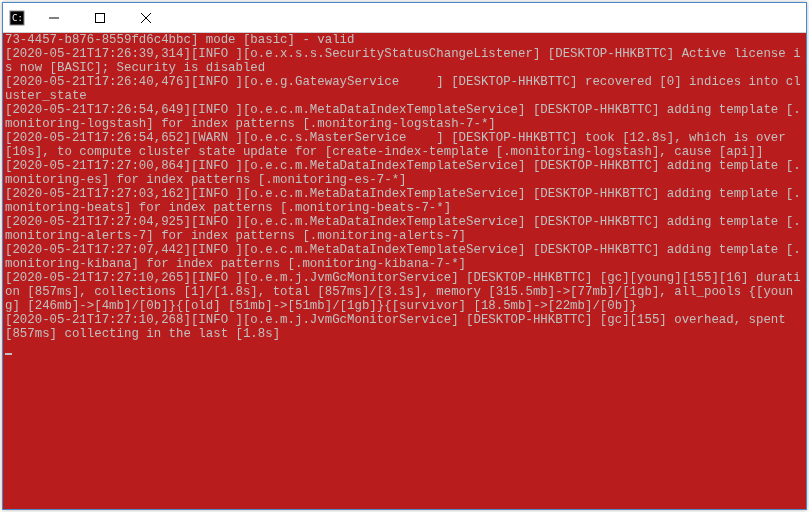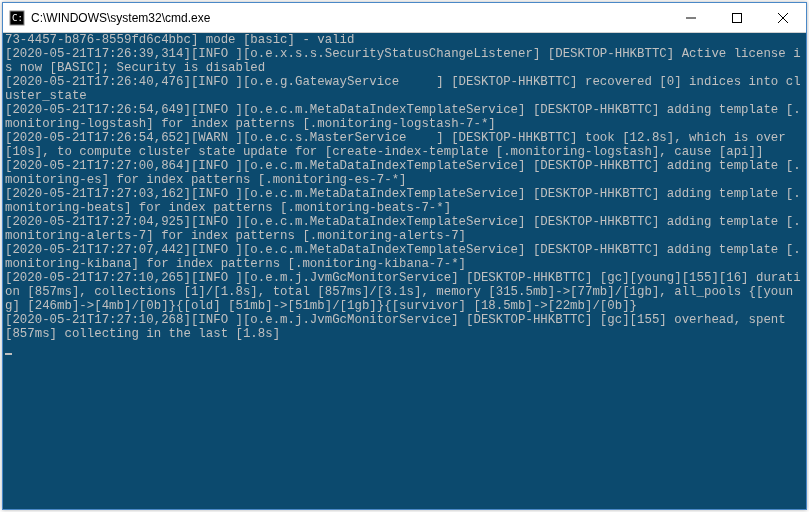--- a/index.html
+++ b/index.html
@@ -29,21 +29,21 @@
   flex: 1; font-size: 12px; color: #000;
   white-space: nowrap; overflow: hidden;
 }
 .titlebar-controls { display: flex; height: 100%; }
 .tb-btn {
   width: 46px; height: 100%;
   display: flex; align-items: center; justify-content: center;
   font-size: 10px; color: #000; cursor: default;
 }
 .console {
-  flex: 1; background: #0c4a6e; color: #c0c0c0;
+  flex: 1; background: #b91c1c; color: #c0c0c0;
   font-family: Consolas, "Courier New", monospace;
   font-size: 12.4px; line-height: 14px;
   padding: 0 2px;
   white-space: pre-wrap; word-break: break-all;
   overflow: hidden;
 }
 .cursor {
   display: inline-block; width: 7px; height: 2px;
   background: #c0c0c0; vertical-align: baseline;
   margin-top: 12px;
@@ -53,21 +53,20 @@
 <body>
 
 <div class="window">
   <div class="titlebar">
     <span class="titlebar-icon">
       <svg viewBox="0 0 16 16">
           <rect x="1" y="1" width="14" height="14" fill="#000" stroke="#888"></rect>
           <text x="3" y="11" font-size="9" fill="#fff" font-family="monospace">C:</text>
         </svg>
     </span>
-    <span class="titlebar-title">C:\WINDOWS\system32\cmd.exe</span>
     <div class="titlebar-controls">
       <div class="tb-btn">
         <svg width="10" height="10" viewBox="0 0 10 10">
             <line x1="0" y1="5" x2="10" y2="5" stroke="#000" stroke-width="1"></line>
           </svg>
       </div>
       <div class="tb-btn">
         <svg width="10" height="10" viewBox="0 0 10 10">
             <rect x="0.5" y="0.5" width="9" height="9" fill="none" stroke="#000" stroke-width="1"></rect>
           </svg>

